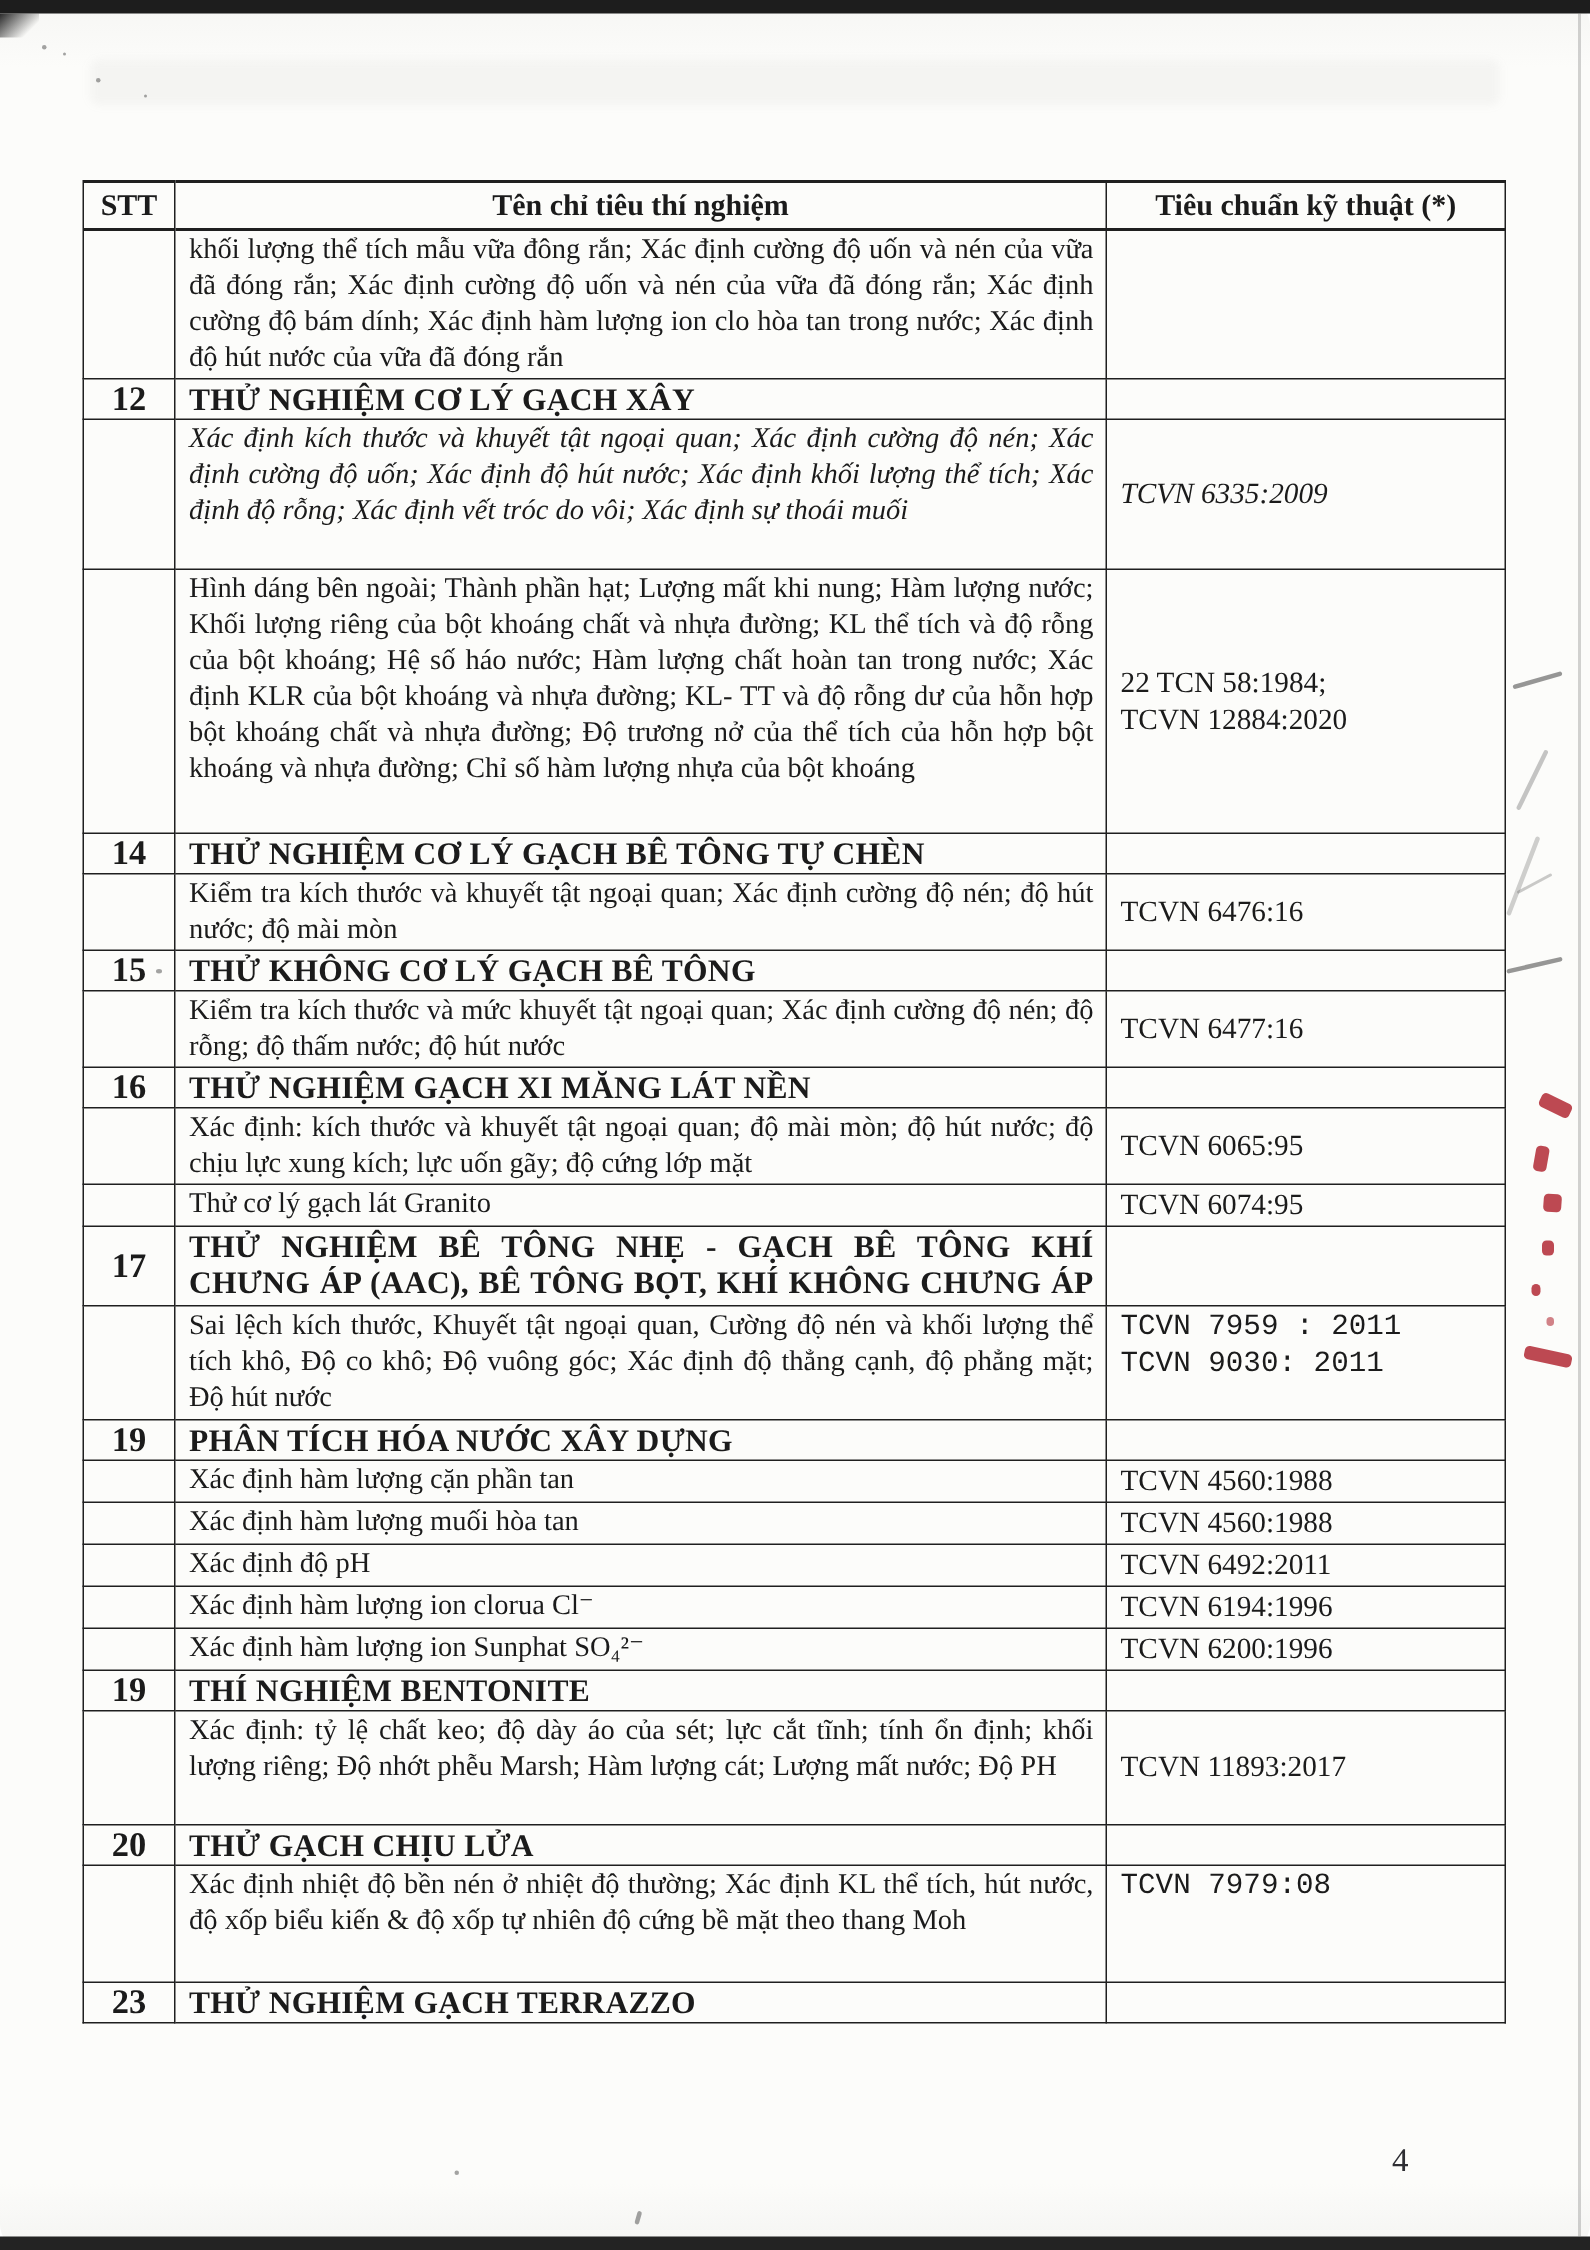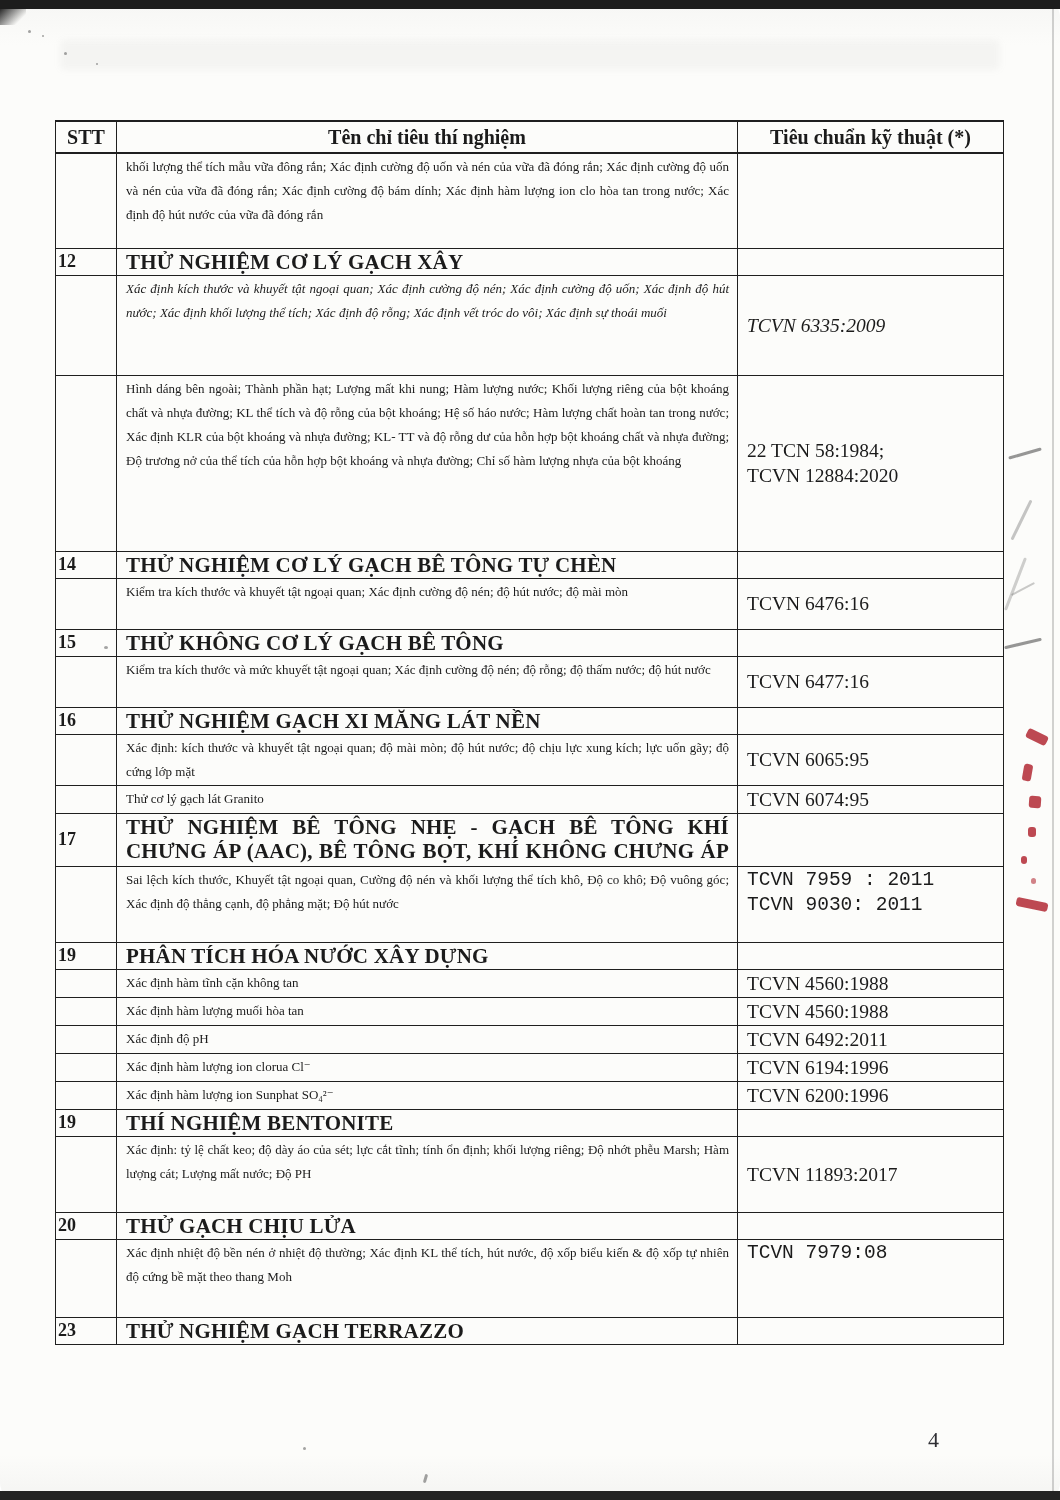--- a/index.html
+++ b/index.html
@@ -83,31 +83,31 @@
   .doc-table thead th {
     border-top-width: 2.6px;
     border-bottom-width: 2.2px;
     font-weight: bold;
     font-size: 20px;
     padding: 2px 4px;
     text-align: center;
     height: 26px;
   }
   td.stt {
-    text-align: left;
+    text-align: center;
     vertical-align: middle;
-    font-size: 18px;
+    font-size: 23px;
     font-weight: 700;
     padding: 0 2px;
   }
   td.name {
     padding: 1px 8px 1px 9px;
     vertical-align: top;
     text-align: justify;
-    font-size: 13px;
+    font-size: 19px;
     line-height: 24px;
     white-space: pre-line;
   }
   td.name.bold {
     font-weight: 700;
     font-size: 21px;
     letter-spacing: 0.2px;
   }
   td.name.forced {
     text-align-last: justify;
@@ -243,21 +243,21 @@
           <td class="std top">TCVN 7959 : 2011
 TCVN 9030: 2011</td>
         </tr>
         <tr style="height: 25px;">
           <td class="stt">19</td>
           <td class="name bold">PHÂN TÍCH HÓA NƯỚC XÂY DỰNG</td>
           <td class="std"></td>
         </tr>
         <tr style="height: 25px;">
           <td class="stt"></td>
-          <td class="name">Xác định hàm tĩnh cặn không tan</td>
+          <td class="name">Xác định hàm lượng cặn phần tan</td>
           <td class="std">TCVN 4560:1988</td>
         </tr>
         <tr style="height: 25px;">
           <td class="stt"></td>
           <td class="name">Xác định hàm lượng muối hòa tan</td>
           <td class="std">TCVN 4560:1988</td>
         </tr>
         <tr style="height: 25px;">
           <td class="stt"></td>
           <td class="name">Xác định độ pH</td>

